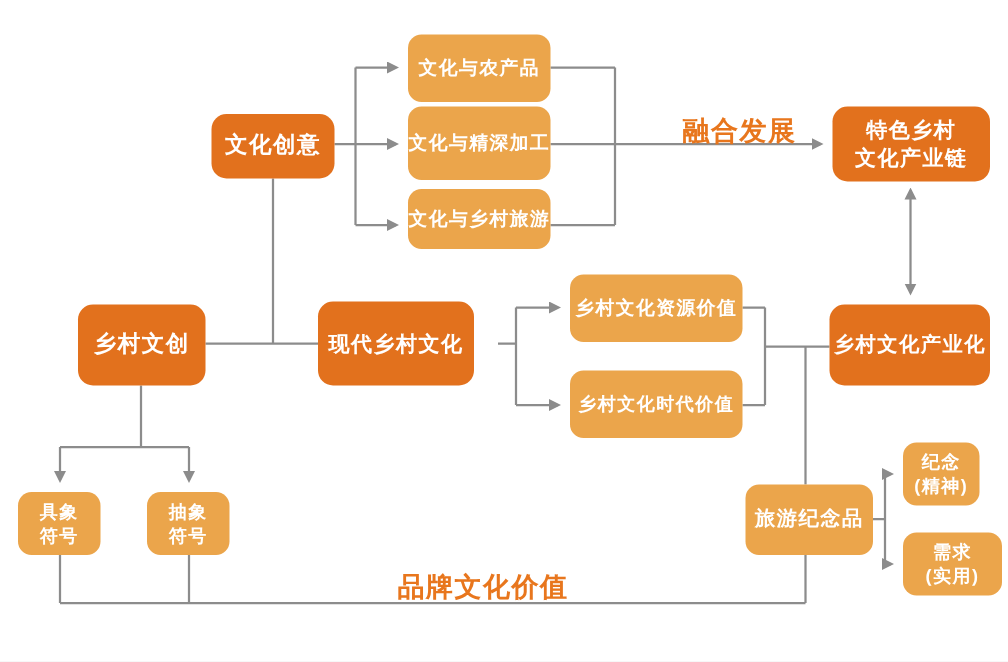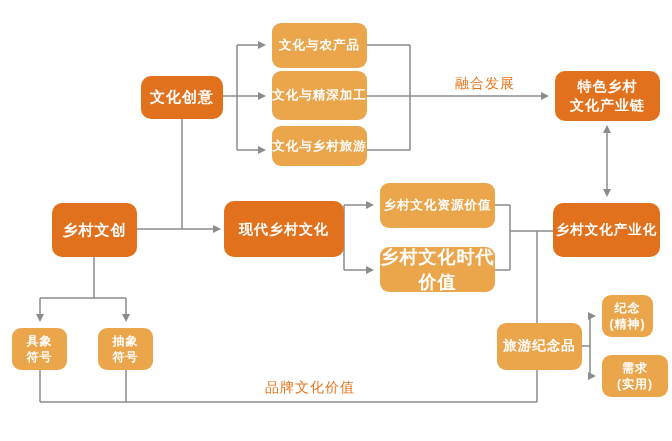--- a/index.html
+++ b/index.html
@@ -23,22 +23,22 @@
     letter-spacing:1px;
     line-height:1.35;
     box-sizing:border-box;
     border-radius:10px;
   }
   .node.primary{background:var(--primary,#e2711d);}
   .node.secondary{background:var(--secondary,#eba54b);border-radius:9px;}
   .edge-label{
     position:absolute;
     color:var(--label-text,#e8761d);
-    font-weight:normal;
-    font-size:14px;
+    font-weight:bold;
+    font-size:18px;
     letter-spacing:1px;
     white-space:nowrap;
   }
 </style>
 </head>
 <body>
 
 <div id="canvas" style="--bg: #ffffff; --primary: #e2711d; --secondary: #eba54b; --node-text: #ffffff; --connector: #8c8c8c; --label-text: #e8761d;">
 
   <svg id="edges" viewBox="0 0 672 441" xmlns="http://www.w3.org/2000/svg">
@@ -84,33 +84,33 @@
     <path d="M40,370 V402 M126,370 V402 M40,402 H537 M537,402 V370"></path>
   </svg>
 
   <div class="node primary" style="left:141px;top:76px;width:82px;height:43px;font-size:15px">文化创意</div>
 
   <div class="node primary" style="left:52px;top:203px;width:85px;height:54px;font-size:15px">乡村文创</div>
 
   <div class="node primary" style="left:555px;top:71px;width:105px;height:50px;font-size:14px">特色乡村
 文化产业链</div>
 
-  <div class="node primary" style="left:224px;top:201px;width:120px;height:56px;font-size:14px">现代乡村文化</div>
+  <div class="node primary" style="left:212px;top:201px;width:104px;height:56px;font-size:14px">现代乡村文化</div>
 
   <div class="node secondary" style="left:272px;top:23px;width:95px;height:45px;font-size:12.5px">文化与农产品</div>
 
   <div class="node primary" style="left:553px;top:203px;width:107px;height:54px;font-size:13.5px">乡村文化产业化</div>
 
   <div class="node secondary" style="left:272px;top:71px;width:95px;height:49px;font-size:12.5px">文化与精深加工</div>
 
   <div class="node secondary" style="left:272px;top:126px;width:95px;height:40px;font-size:12.5px">文化与乡村旅游</div>
 
   <div class="node secondary" style="left:380px;top:183px;width:115px;height:45px;font-size:12.5px">乡村文化资源价值</div>
 
-  <div class="node secondary" style="left:380px;top:247px;width:115px;height:45px;font-size:18px">乡村文化时代价值</div>
+  <div class="node secondary" style="left:380px;top:247px;width:115px;height:45px;font-size:12px">乡村文化时代价值</div>
 
   <div class="node secondary" style="left:12px;top:328px;width:55px;height:42px;font-size:12px">具象
 符号</div>
 
   <div class="node secondary" style="left:98px;top:328px;width:55px;height:42px;font-size:12px">抽象
 符号</div>
 
   <div class="node secondary" style="left:497px;top:323px;width:85px;height:47px;font-size:13.5px">旅游纪念品</div>
 
   <div class="node secondary" style="left:602px;top:295px;width:51px;height:42px;font-size:12px">纪念

